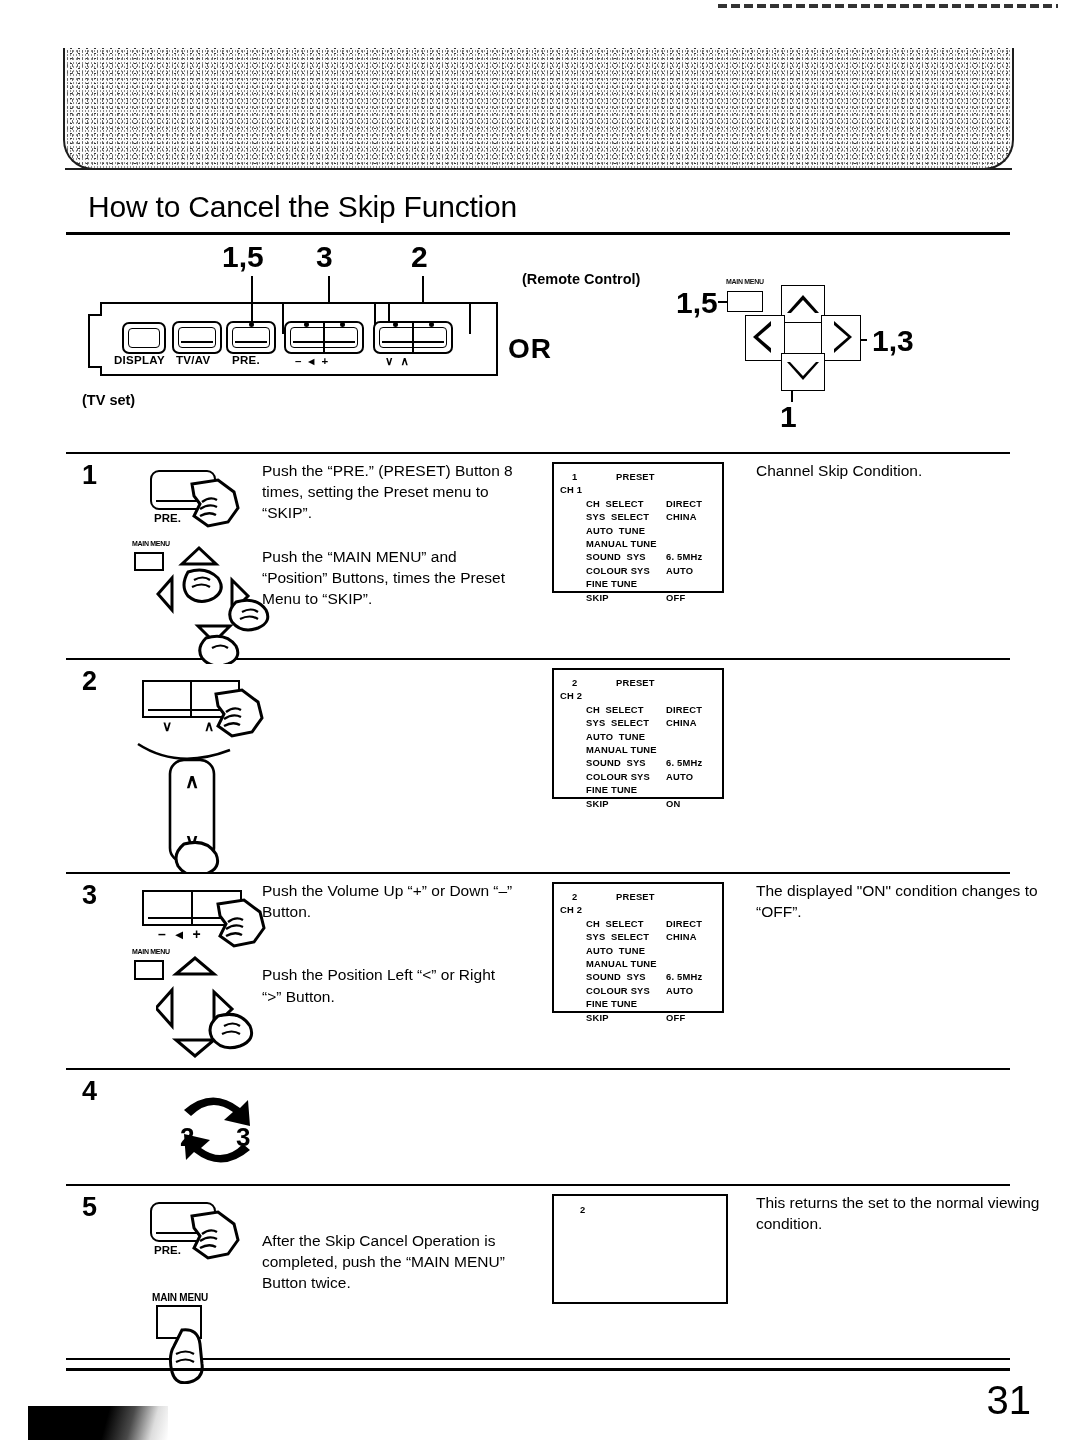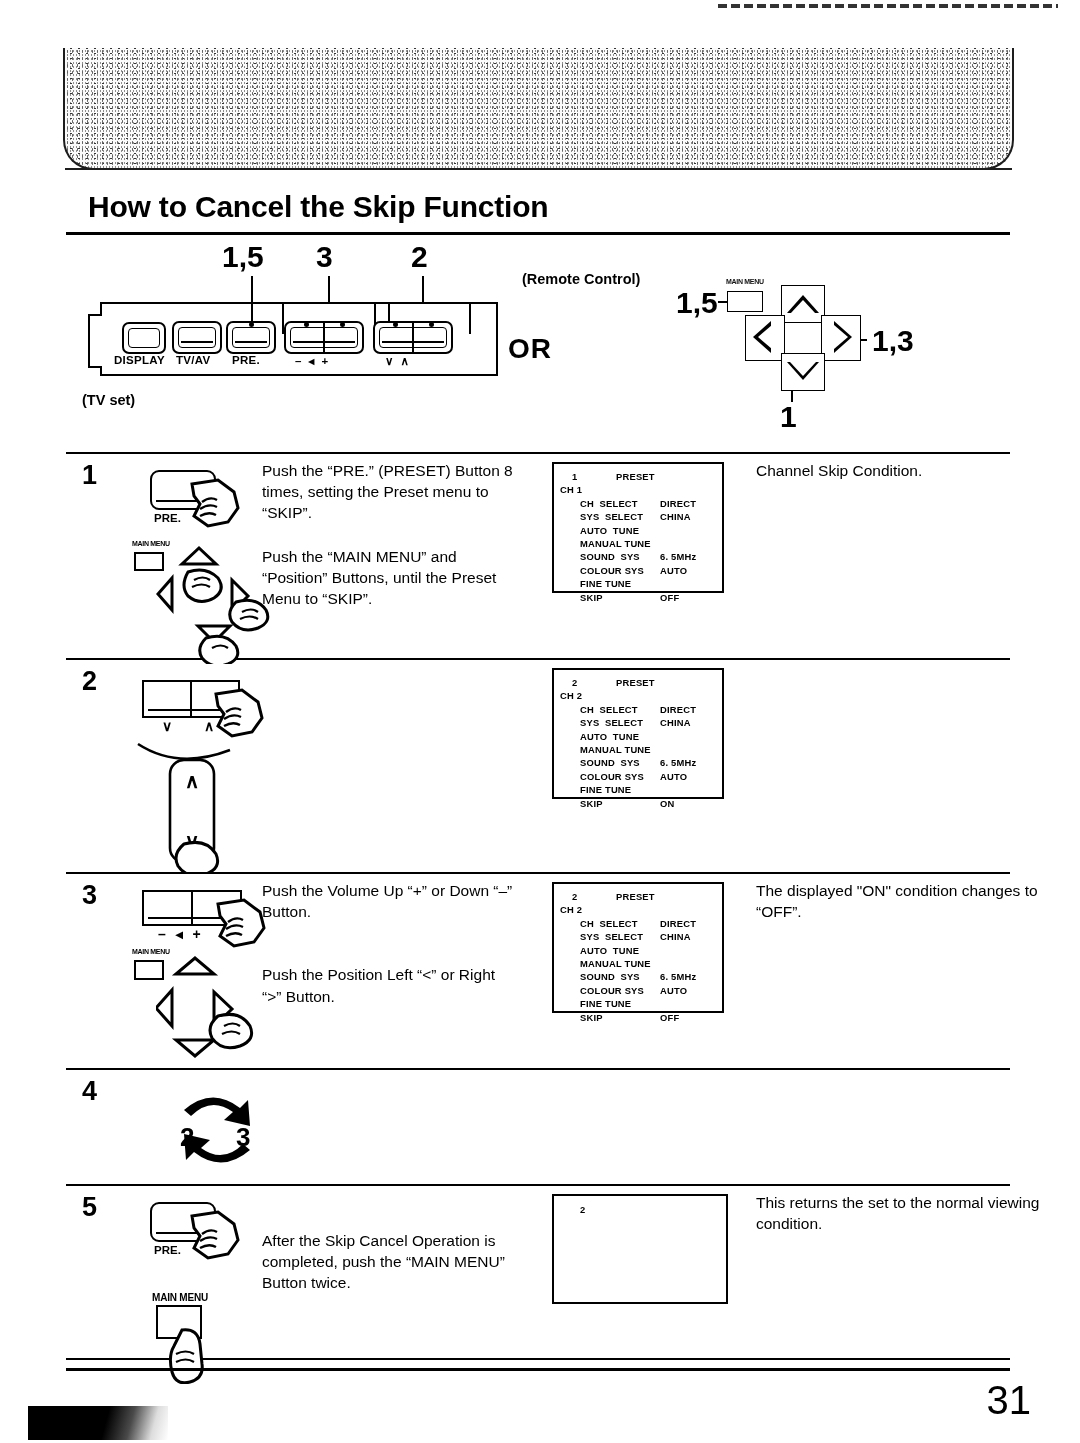--- a/index.html
+++ b/index.html
@@ -31,21 +31,21 @@
     background:repeating-linear-gradient(90deg,#333 0 9px,transparent 9px 13px);
   }
   #bottom-wedge{
     position:absolute;left:28px;top:1406px;width:140px;height:34px;
     background:linear-gradient(105deg,#000 55%, #4a4a4a 72%, rgba(120,120,120,.25) 88%, transparent 100%);
   }
 
   
   #title{
     position:absolute;left:88px;top:190px;width:900px;
-    font-size:30px;font-weight:bold;letter-spacing:-.2px;
+    font-size:30px;font-weight:normal;letter-spacing:-.2px;
   }
   #title-rule{position:absolute;left:66px;top:232px;width:944px;height:3px;background:#000;}
 
   
   #header-area{position:absolute;left:0;top:240px;width:1080px;height:205px;}
 
   .callout-num{position:absolute;font-size:30px;font-weight:bold;}
   .vline{position:absolute;width:2px;background:#000;}
   .hline{position:absolute;height:2px;background:#000;}
 
@@ -87,21 +87,21 @@
   
   .osd{
     border:2px solid #000;background:#fff;width:172px;height:131px;
     position:relative;font-size:9.4px;font-weight:bold;letter-spacing:.2px;
     padding:6px 0 0 0;box-sizing:border-box;
   }
   .osd .ln{position:relative;height:13.4px;line-height:13.4px;white-space:pre;}
   .osd .ttl{padding-left:18px;}
   .osd .ttl .w{display:inline-block;width:44px;}
   .osd .ch{padding-left:6px;}
-  .osd .item{padding-left:10px;margin-left:16px;}
+  .osd .item{padding-left:32px;}
   .osd .item .lbl{display:inline-block;width:80px;}
   .osd-blank{border:2px solid #000;background:#fff;width:172px;height:106px;
     position:relative;font-size:9.4px;font-weight:bold;}
   .osd-blank .n{position:absolute;left:26px;top:8px;}
   .pre-btn{position:absolute;border:2.2px solid #000;border-radius:9px;background:#fff;}
   .pre-lbl{position:absolute;font-size:11.5px;font-weight:bold;}
 
   #page-num{position:absolute;right:49px;top:1378px;font-size:40px;font-weight:normal;}
   #page-rule{position:absolute;left:66px;top:1368px;width:944px;height:3px;background:#000;}
 </style>
@@ -249,21 +249,21 @@
       <path d="M82 58 q20 -6 30 8 q6 12 -8 18 q-16 6 -26 -6 q-6 -10 4 -20 Z" fill="#fff" stroke="#000" stroke-width="3"></path>
       <path d="M88 68 q9 -5 16 0" fill="none" stroke="#000" stroke-width="2.2"></path>
       <path d="M86 75 q10 -5 18 0" fill="none" stroke="#000" stroke-width="2.2"></path>
       <path d="M52 94 q20 -6 30 8 q6 12 -8 18 q-16 6 -26 -6 q-6 -10 4 -20 Z" fill="#fff" stroke="#000" stroke-width="3"></path>
       <path d="M58 104 q9 -5 16 0" fill="none" stroke="#000" stroke-width="2.2"></path>
     </svg>
   </div>
 
   <div class="col-text">
     <p>Push the “PRE.” (PRESET) Button 8 times, setting the Preset menu to “SKIP”.</p>
-    <p style="margin-top:22px;">Push the “MAIN MENU” and “Position” Buttons, until the Preset Menu to “SKIP”.</p>
+    <p style="margin-top:22px;">Push the “MAIN MENU” and “Position” Buttons, times the Preset Menu to “SKIP”.</p>
   </div>
 
   <div class="col-screen">
     <div class="osd">
       <div class="ln ttl"><span class="w">1</span><span>PRESET</span></div>
       <div class="ln ch">CH 1</div>
       <div class="ln item"><span class="lbl">CH  SELECT</span><span>DIRECT</span></div>
       <div class="ln item"><span class="lbl">SYS  SELECT</span><span>CHINA</span></div>
       <div class="ln item"><span class="lbl">AUTO  TUNE</span><span></span></div>
       <div class="ln item"><span class="lbl">MANUAL TUNE</span><span></span></div>

